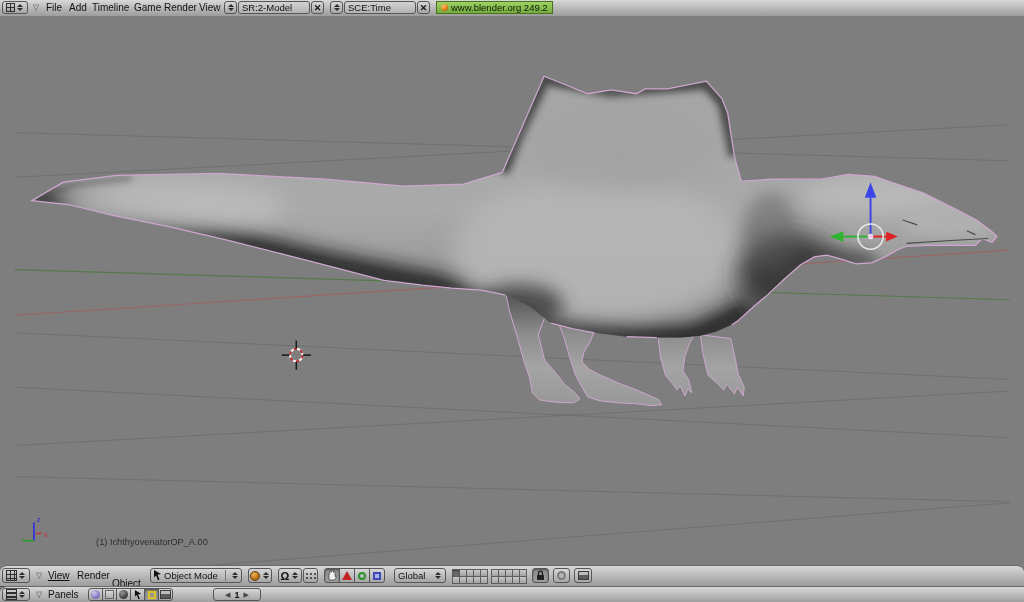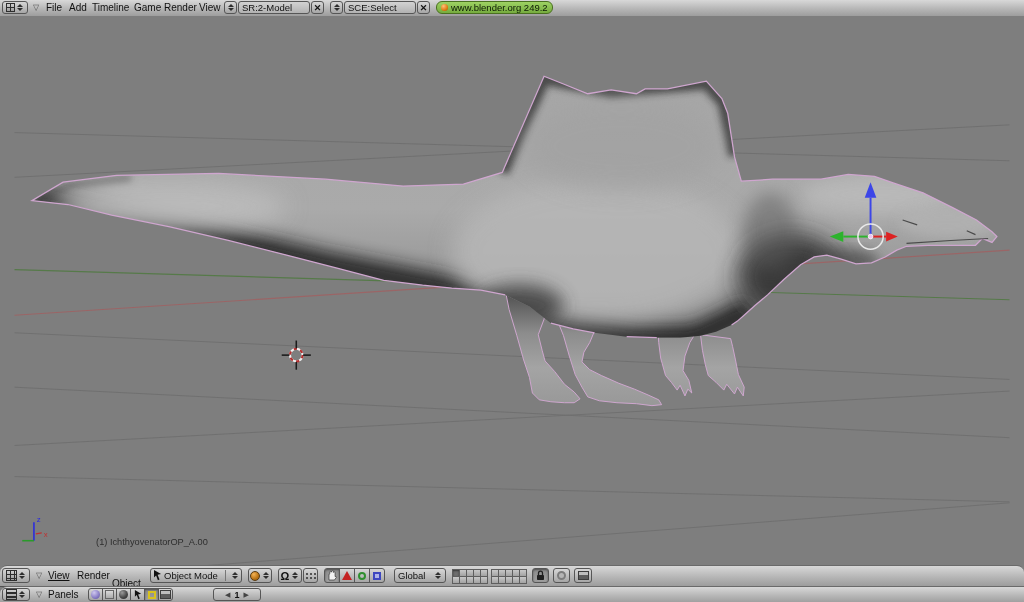--- a/index.html
+++ b/index.html
@@ -71,21 +71,21 @@
   .redtri{width:0;height:0;border-left:5px solid transparent;border-right:5px solid transparent;border-bottom:9px solid #c42222;}
   .yellowsq{width:8px;height:8px;border:2px solid #d8c21e;background:transparent;}
   .scriptsq{width:9px;height:9px;border:1px solid #666;background:linear-gradient(#d9d9d9,#ababab);}
   .imgicon{width:11px;height:9px;border:1px solid #3c3c3c;background:linear-gradient(#bdbdbd 40%,#5c5c5c 40%);}
   .dots{width:10px;height:8px;position:relative;}
   .dots b{position:absolute;width:2px;height:2px;background:#2e2e2e;border-radius:50%;}
   .layers{display:flex;gap:4px;}
   .laygrid{display:grid;grid-template-columns:repeat(5,7px);grid-template-rows:7px 7px;}
   .laygrid span{border:1px solid #5e5e5e;margin:-0.5px;background:linear-gradient(#c8c8c8,#a2a2a2);}
   .laygrid span.on{background:#6e6e6e;box-shadow:inset 0 1px 2px rgba(0,0,0,.5);}
-  .greenbtn{height:13px;border:1px solid #4a7020;border-radius:6px;
+  .greenbtn{height:13px;border:1px solid #4a7020;border-radius:0;
     background:linear-gradient(#9ed263,#76ac3f);
     display:flex;align-items:center;gap:3px;padding:0 4px;font-size:9.5px;color:#0d1a05;white-space:nowrap;}
   .orangedot{width:7px;height:7px;border-radius:50%;background:radial-gradient(circle at 35% 30%,#ffc27a,#e07b14 60%,#a04f08);}
   #viewport{position:absolute;top:16px;left:0;width:1024px;height:549px;background:#7e7e7e;}
   svg text{font-family:"Liberation Sans",sans-serif;}
 </style>
 </head>
 <body>
 
 <div id="topbar" class="bar">
@@ -115,21 +115,21 @@
   </div>
   <div class="abs hbtn xbtn" style="left:311px;top:1px;">✕</div>
 
   <div class="abs hbtn" style="left:330px;top:1px;width:13px;">
     <span class="ud">
         <i class="up"></i>
         <i class="dn"></i>
       </span>
   </div>
   <div class="abs field" style="left:344px;top:1px;width:72px;">
-    <span>SCE:Select</span>
+    <span>SCE:Time</span>
   </div>
   <div class="abs hbtn xbtn" style="left:417px;top:1px;">✕</div>
 
   <div class="abs greenbtn" style="left:436px;top:1px;">
     <span class="orangedot"></span>
     <span>www.blender.org 249.2</span>
   </div>
 
 </div>
 

